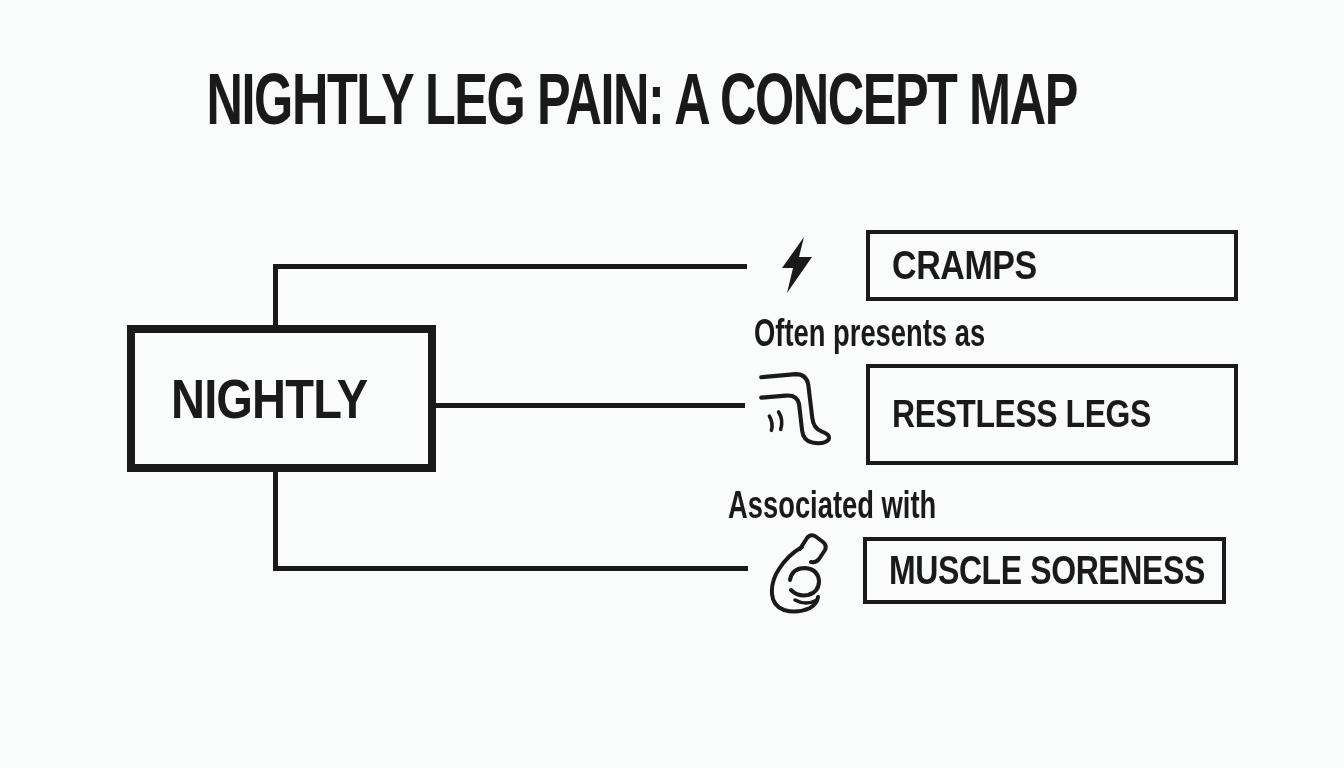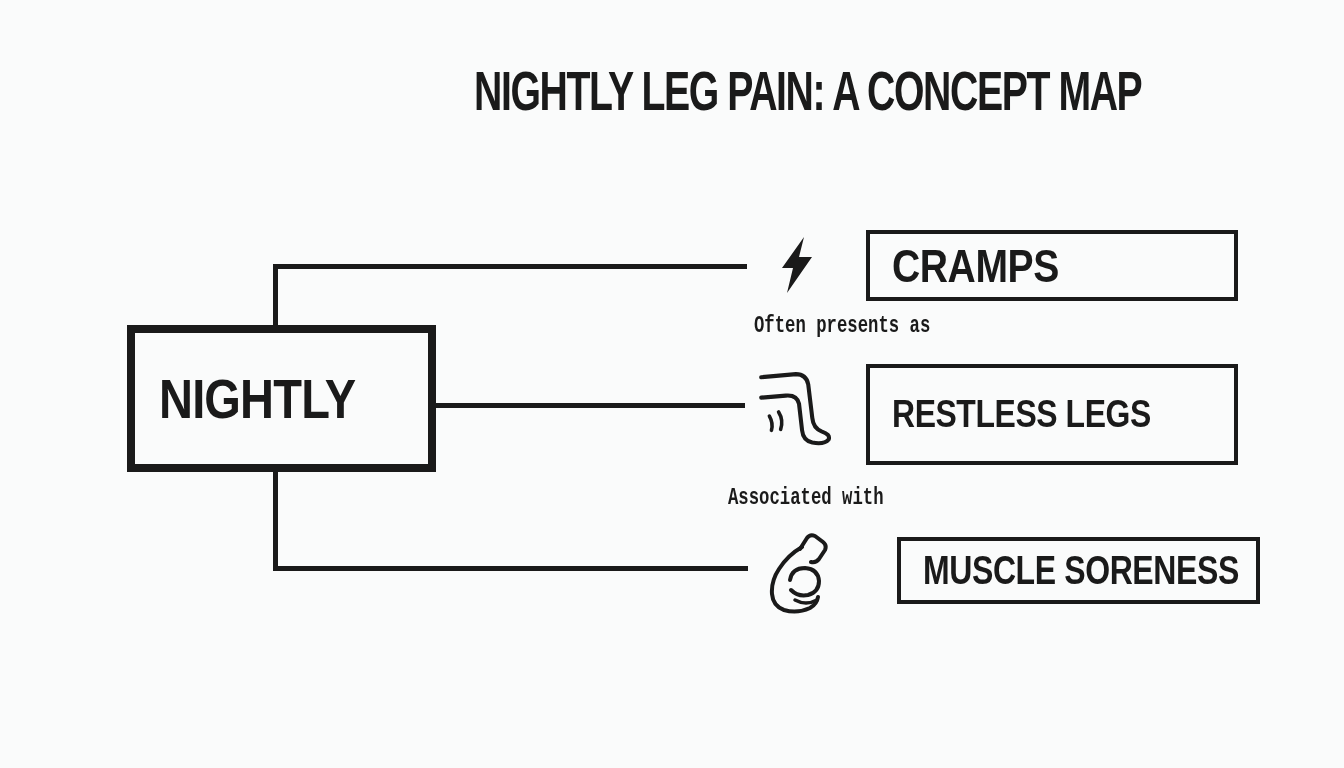--- a/index.html
+++ b/index.html
@@ -16,59 +16,59 @@
   
   .cx{display:inline-block;transform-origin:left center;}
   .cx70{transform:scaleX(0.70);}
   .cx72{transform:scaleX(0.72);}
   .cx80{transform:scaleX(0.80);}
   .cx84{transform:scaleX(0.84);}
   .cx85{transform:scaleX(0.85);}
 
   .page-title{
     position:absolute;top:58px;left:0;right:60px;
-    text-align:right;
-    font-size:56px;font-weight:bold;letter-spacing:-2px;
+    text-align:center;
+    font-size:72px;font-weight:bold;letter-spacing:-2px;
     white-space:nowrap;
   }
   .page-title .cx{transform-origin:center center;}
 
   .line{position:absolute;background:#1a1a1a;}
   #v-line{left:273px;top:264px;width:5px;height:307px;z-index:1;}
   #h-top{left:273px;top:264px;width:474px;height:5px;}
   #h-mid{left:430px;top:403px;width:315px;height:5px;}
   #h-bottom{left:273px;top:566px;width:475px;height:5px;}
 
   .root-box{
     position:absolute;left:127px;top:325px;width:309px;height:147px;
     box-sizing:border-box;border:8px solid #1a1a1a;background:#fafbfb;
     display:flex;flex-direction:column;justify-content:center;
-    padding-left:24px;z-index:2;
+    padding-left:36px;z-index:2;
   }
   .root-box .t{
     font-size:56px;font-weight:bold;line-height:57px;
     letter-spacing:-1px;white-space:nowrap;
   }
 
   .node-box{
     position:absolute;box-sizing:border-box;border:4px solid #1a1a1a;
     display:flex;flex-direction:column;justify-content:center;
     padding-left:22px;z-index:2;
   }
   .node-box .t{font-weight:bold;white-space:nowrap;letter-spacing:-0.5px;}
   #box-cramps{left:866px;top:230px;width:372px;height:71px;}
-  #box-cramps .t{font-size:46px;}
+  #box-cramps .t{font-size:40px;}
   #box-rls{left:866px;top:364px;width:372px;height:101px;}
   #box-rls .t{font-size:38px;line-height:43px;}
-  #box-soreness{left:863px;top:537px;width:363px;height:67px;margin-left:34px;}
+  #box-soreness{left:863px;top:537px;width:363px;height:67px;}
   #box-soreness .t{font-size:40px;}
 
   .relation{
-    position:absolute;font-size:24px;font-weight:bold;
-    white-space:nowrap;z-index:2;font-family:Liberation Mono, monospace;
+    position:absolute;font-size:38px;font-weight:bold;
+    white-space:nowrap;z-index:2;
   }
   #rel-rls{left:754px;top:312px;}
   #rel-soreness{left:728px;top:484px;}
 
   .icon{position:absolute;z-index:2;}
   #icon-bolt{left:776px;top:236px;}
   #icon-leg{left:756px;top:367px;}
   #icon-bicep{left:763px;top:533px;}
   .icon svg{display:block;}
 </style>

